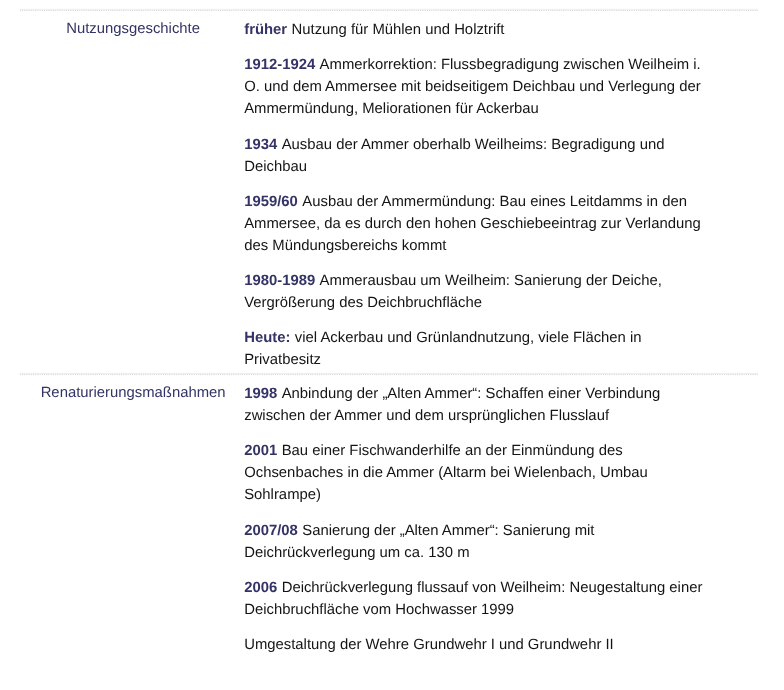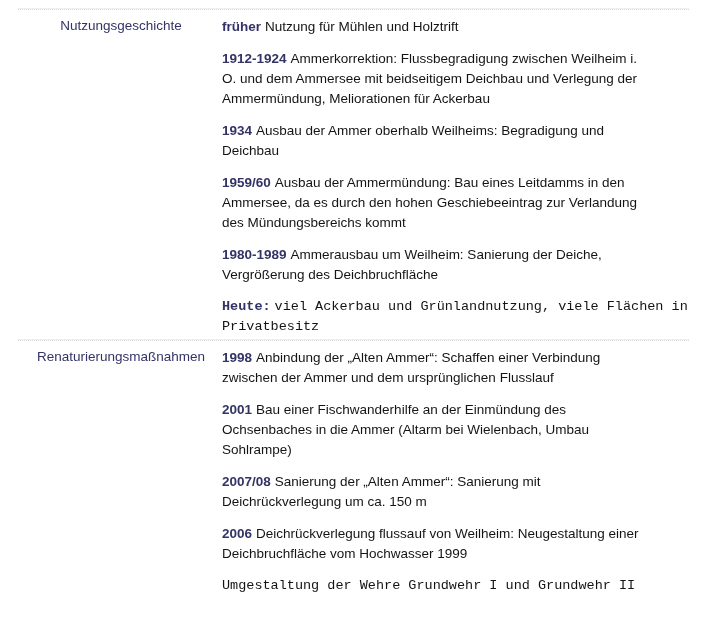--- a/index.html
+++ b/index.html
@@ -43,21 +43,20 @@
     box-sizing: border-box;
     padding: 7px 0 2px 0;
     max-width: 467px;
   }
   .entry {
     margin: 0 0 12px 0;
     line-height: 20px;
   }
   .entry:last-child {
     margin-bottom: 0;
-    font-family: Liberation Mono, monospace;
   }
   .date {
     font-weight: bold;
     color: var(--accent-color, #333366);
     margin-right: 4px;
   }
   .text {
     white-space: pre-line;
   }
 </style>
@@ -87,19 +86,19 @@
     <div class="divider"></div>
     <div class="row">
       <div class="label-cell">Renaturierungsmaßnahmen</div>
       <div class="content-cell">
         <p class="entry"><span class="date">1998</span><span class="text">Anbindung der „Alten Ammer“: Schaffen einer Verbindung
 zwischen der Ammer und dem ursprünglichen Flusslauf</span></p>
         <p class="entry"><span class="date">2001</span><span class="text">Bau einer Fischwanderhilfe an der Einmündung des
 Ochsenbaches in die Ammer (Altarm bei Wielenbach, Umbau
 Sohlrampe)</span></p>
         <p class="entry"><span class="date">2007/08</span><span class="text">Sanierung der „Alten Ammer“: Sanierung mit
-Deichrückverlegung um ca. 150 m</span></p>
+Deichrückverlegung um ca. 130 m</span></p>
         <p class="entry"><span class="date">2006</span><span class="text">Deichrückverlegung flussauf von Weilheim: Neugestaltung einer
 Deichbruchfläche vom Hochwasser 1999</span></p>
         <p class="entry"><span class="text">Umgestaltung der Wehre Grundwehr I und Grundwehr II</span></p>
       </div>
     </div>
   </div>
 
 </body></html>

